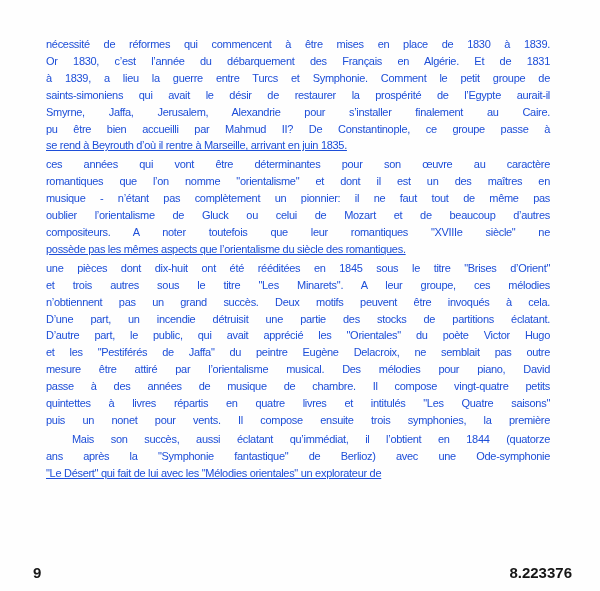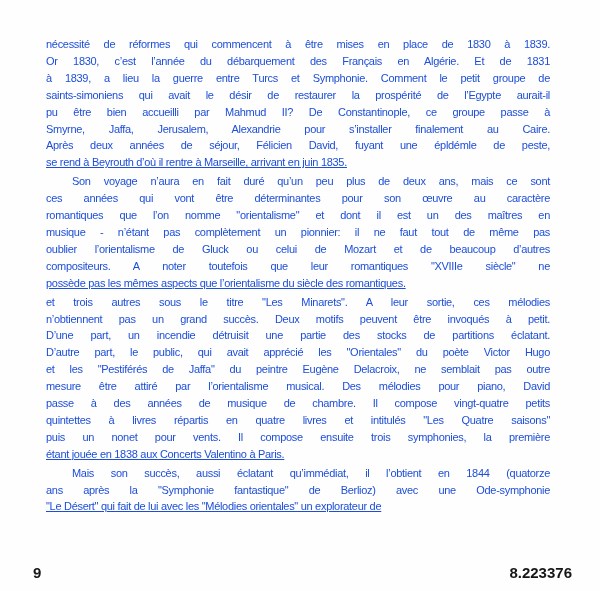--- a/index.html
+++ b/index.html
@@ -60,45 +60,43 @@
 </head>
 <body>
 
 <div class="page">
   <div class="content">
     <div class="para">
         <div class="line">nécessité de réformes qui commencent à être mises en place de 1830 à 1839.</div>
         <div class="line">Or 1830, c’est l’année du débarquement des Français en Algérie.  Et de 1831</div>
         <div class="line">à 1839, a lieu la guerre entre Turcs et Symphonie.  Comment le petit groupe de</div>
         <div class="line">saints-simoniens qui avait le désir de restaurer la prospérité de l’Egypte aurait-il</div>
+        <div class="line">Smyrne,  Jaffa,  Jerusalem,  Alexandrie  pour  s’installer  finalement  au  Caire.</div>
         <div class="line">pu être bien accueilli par Mahmud II?  De Constantinople, ce groupe passe à</div>
-        <div class="line">Smyrne,  Jaffa,  Jerusalem,  Alexandrie  pour  s’installer  finalement  au  Caire.</div>
-        <div class="line">Après deux années de séjour, Félicien David, fuyant une épldémle de peste,</div>
         <div class="line last">se rend à Beyrouth d’où il rentre à Marseille, arrivant en juin 1835.</div>
       </div>
     <div class="para">
-        <div class="line indent">Son voyage n’aura en fait duré qu’un peu plus de deux ans, mais ce sont</div>
         <div class="line">ces années qui vont être déterminantes pour son œuvre au caractère</div>
         <div class="line">romantiques que l’on nomme "orientalisme" et dont il est un des maîtres en</div>
         <div class="line">musique - n’étant pas complètement un pionnier: il ne faut tout de même pas</div>
         <div class="line">oublier l’orientalisme de Gluck ou celui de Mozart et de beaucoup d’autres</div>
         <div class="line">compositeurs.  A noter toutefois que leur romantiques "XVIIIe siècle" ne</div>
         <div class="line last">possède pas les mêmes aspects que l’orientalisme du siècle des romantiques.</div>
       </div>
     <div class="para">
-        <div class="line">et trois autres sous le titre "Les Minarets".  A leur sortie, ces mélodies</div>
-        <div class="line">n’obtiennent pas un grand succès.  Deux motifs peuvent être invoqués à petit.</div>
+        <div class="line">une pièces dont dix-huit ont été rééditées en 1845 sous le titre "Brises d’Orient"</div>
+        <div class="line">et trois autres sous le titre "Les Minarets".  A leur groupe, ces mélodies</div>
+        <div class="line">n’obtiennent pas un grand succès.  Deux motifs peuvent être invoqués à cela.</div>
         <div class="line">D’une part, un incendie détruisit une partie des stocks de partitions éclatant.</div>
         <div class="line">D’autre part, le public, qui avait apprécié les "Orientales" du poète Victor Hugo</div>
         <div class="line">et les "Pestiférés de Jaffa" du peintre Eugène Delacroix, ne semblait pas outre</div>
         <div class="line">mesure être attiré par l’orientalisme musical.  Des mélodies pour piano, David</div>
         <div class="line">passe à des années de musique de chambre.  Il compose vingt-quatre petits</div>
         <div class="line">quintettes à livres répartis en quatre livres et intitulés "Les Quatre saisons"</div>
         <div class="line">puis un nonet pour vents.  Il compose ensuite trois symphonies, la première</div>
-        <div class="line last">étant jouée en 1838 aux Concerts Valentino à Paris.</div>
       </div>
     <div class="para">
         <div class="line indent">Mais son succès, aussi éclatant qu’immédiat, il l’obtient en 1844 (quatorze</div>
         <div class="line">ans après la "Symphonie fantastique" de Berlioz) avec une Ode-symphonie</div>
         <div class="line last">"Le Désert" qui fait de lui avec les "Mélodies orientales" un explorateur de</div>
       </div>
   </div>
 
   <div class="footer">
     <span class="num">9</span>

